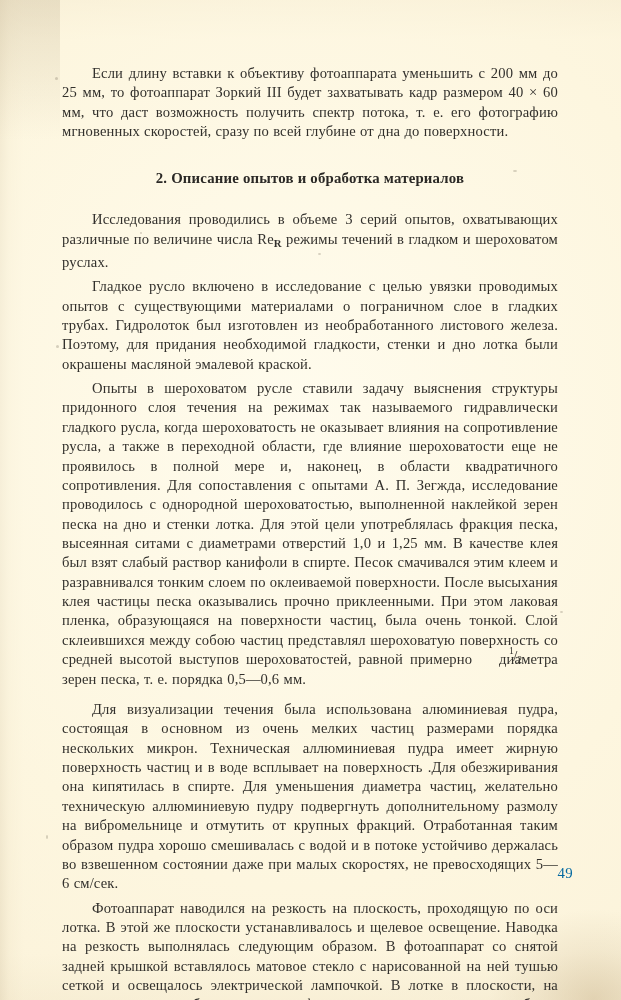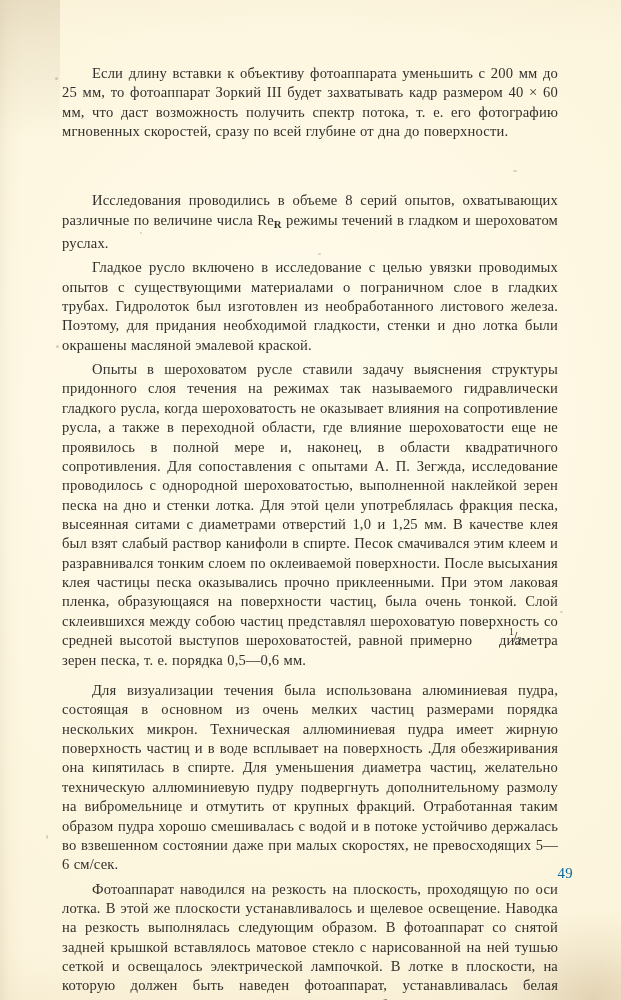--- a/index.html
+++ b/index.html
@@ -158,23 +158,24 @@
   <div class="speck" style="left:560px; top:611px; width:3px; height:2px;"></div>
   <div class="speck" style="left:46px; top:835px; width:2px; height:4px;"></div>
 
   <div class="content">
 
     <div class="top-space"></div>
 
     <p class="body-text">Если длину вставки к объективу фотоаппарата уменьшить с 200 мм до 25 мм, то фотоаппарат Зоркий III будет захватывать кадр размером 40 × 60 мм, что даст возможность получить спектр потока, т. е. его фотографию мгновенных скоростей, сразу по всей глубине от дна до поверхности.</p>
 
     <div class="head-space-before"></div>
+    <h2 class="section-heading">2. Описание опытов и обработка материалов</h2>
     <div class="head-space-after"></div>
 
-    <p class="body-text"><span>Исследования проводились в объеме 8 серий опытов, охватывающих различные по величине числа Re</span><sub class="sub-bold">R</sub><span> режимы течений в гладком и шероховатом руслах.</span></p>
+    <p class="body-text"><span>Исследования проводились в объеме 3 серий опытов, охватывающих различные по величине числа Re</span><sub class="sub-bold">R</sub><span> режимы течений в гладком и шероховатом руслах.</span></p>
 
     <div class="gap-sm"></div>
 
     <p class="body-text">Гладкое русло включено в исследование с целью увязки проводимых опытов с существующими материалами о пограничном слое в гладких трубах. Гидролоток был изготовлен из необработанного листового железа. Поэтому, для придания необходимой гладкости, стенки и дно лотка были окрашены масляной эмалевой краской.</p>
 
     <div class="gap-sm"></div>
 
     <p class="body-text"><span>Опыты в шероховатом русле ставили задачу выяснения структуры придонного слоя течения на режимах так называемого гидравлически гладкого русла, когда шероховатость не оказывает влияния на сопротивление русла, а также в переходной области, где влияние шероховатости еще не проявилось в полной мере и, наконец, в области квадратичного сопротивления. Для сопоставления с опытами А. П. Зегжда, исследование проводилось с однородной шероховатостью, выполненной наклейкой зерен песка на дно и стенки лотка. Для этой цели употреблялась фракция песка, высеянная ситами с диаметрами отверстий 1,0 и 1,25 мм. В качестве клея был взят слабый раствор канифоли в спирте. Песок смачивался этим клеем и разравнивался тонким слоем по оклеиваемой поверхности. После высыхания клея частицы песка оказывались прочно приклеенными. При этом лаковая пленка, образующаяся на поверхности частиц, была очень тонкой. Слой склеившихся между собою частиц представлял шероховатую поверхность со средней высотой выступов шероховатостей, равной примерно </span><span class="frac"><span class="num">1</span><span class="slash">/</span><span class="den">2</span></span><span> диаметра зерен песка, т. е. порядка 0,5—0,6 мм.</span></p>
 
     <div class="gap-md"></div>

